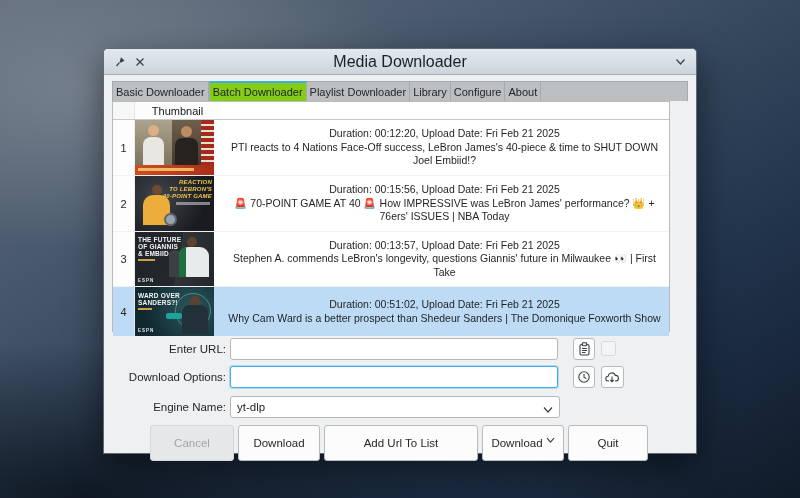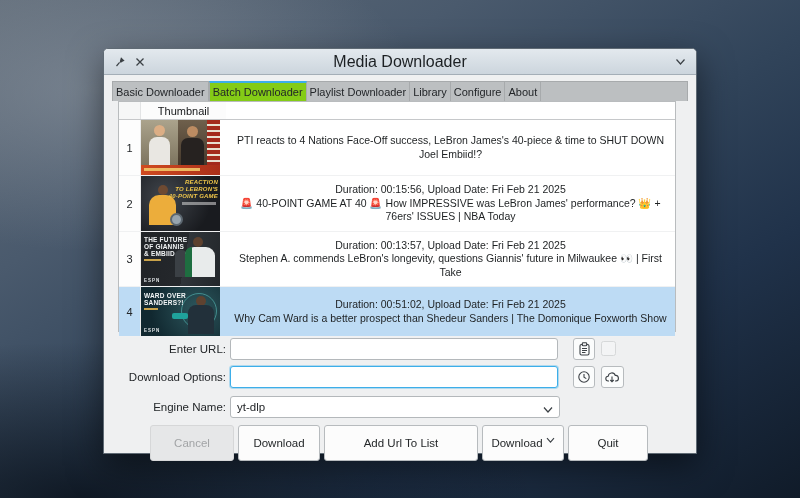--- a/index.html
+++ b/index.html
@@ -34,21 +34,21 @@
   .tab{
     font-size:11px;color:#232629;padding:0 3px;display:flex;align-items:center;
     border-right:1px solid #a7aaac;background:transparent;white-space:nowrap;
   }
   .tab.active{
     background:#84cc16;border-top:2px solid #3daee9;margin-top:-1px;
     border-left:1px solid #a7aaac;font-weight:normal;
   }
 
   .table{
-    position:absolute;left:14px;top:52px;width:558px;height:231px;
+    position:absolute;left:8px;top:52px;width:558px;height:231px;
     background:#ffffff;border:1px solid #b9bcbe;box-sizing:border-box;
   }
   .thead{display:flex;height:17px;border-bottom:1px solid #c6c8ca;font-size:11px;}
   .corner{width:21px;background:#f6f7f7;border-right:1px solid #e3e4e5;}
   .h-thumb{width:85px;background:#fcfcfc;display:flex;align-items:center;justify-content:center;color:#151719;}
   .h-url{flex:1;background:#d7e9f8;display:flex;align-items:center;justify-content:center;font-weight:bold;color:#0d0f11;}
   .row{display:flex;border-bottom:1px solid #f0f1f2;}
   .row.selected .numcell,.row.selected{background:#bddbf4;}
   .numcell{width:21px;background:#fdfdfd;display:flex;align-items:center;justify-content:center;font-size:11px;color:#232629;border-right:1px solid #ececec;}
   .thumbcell{width:85px;display:flex;align-items:stretch;}
@@ -165,20 +165,21 @@
           </div>
           <div class="t1-right">
             <div class="t1-head2"></div>
             <div class="t1-body2"></div>
           </div>
           <div class="t1-col"></div>
           <div class="t1-banner"></div>
         </div>
       </div>
       <div class="urlcell">
+        <span>Duration: 00:12:20, Upload Date: Fri Feb 21 2025</span>
         <span>PTI reacts to 4 Nations Face-Off success, LeBron James's 40-piece &amp; time to SHUT DOWN Joel Embiid!?</span>
       </div>
     </div>
 
     <div class="row" style="height:55px;">
       <div class="numcell">2</div>
       <div class="thumbcell">
         <div class="thumb th2">
           <div class="t2-head"></div>
           <div class="t2-jersey"></div>
@@ -186,21 +187,21 @@
             <span style="display:block;">REACTION</span>
             <span style="display:block;">TO LEBRON'S</span>
             <span style="display:block;">40-POINT GAME</span>
           </div>
           <div class="t2-sub"></div>
           <div class="t2-badge"></div>
         </div>
       </div>
       <div class="urlcell">
         <span>Duration: 00:15:56, Upload Date: Fri Feb 21 2025</span>
-        <span>🚨 40-POINT GAME AT 40 🚨 How IMPRESSIVE was LeBron James' performance? 👑 + 76ers' ISSUES | NBA Today</span>
+        <span>🚨 70-POINT GAME AT 40 🚨 How IMPRESSIVE was LeBron James' performance? 👑 + 76ers' ISSUES | NBA Today</span>
       </div>
     </div>
 
     <div class="row" style="height:54px;">
       <div class="numcell">3</div>
       <div class="thumbcell">
         <div class="thumb th3">
           <div class="t3-cap">
             <span style="display:block;">THE FUTURE</span>
             <span style="display:block;">OF GIANNIS</span>

